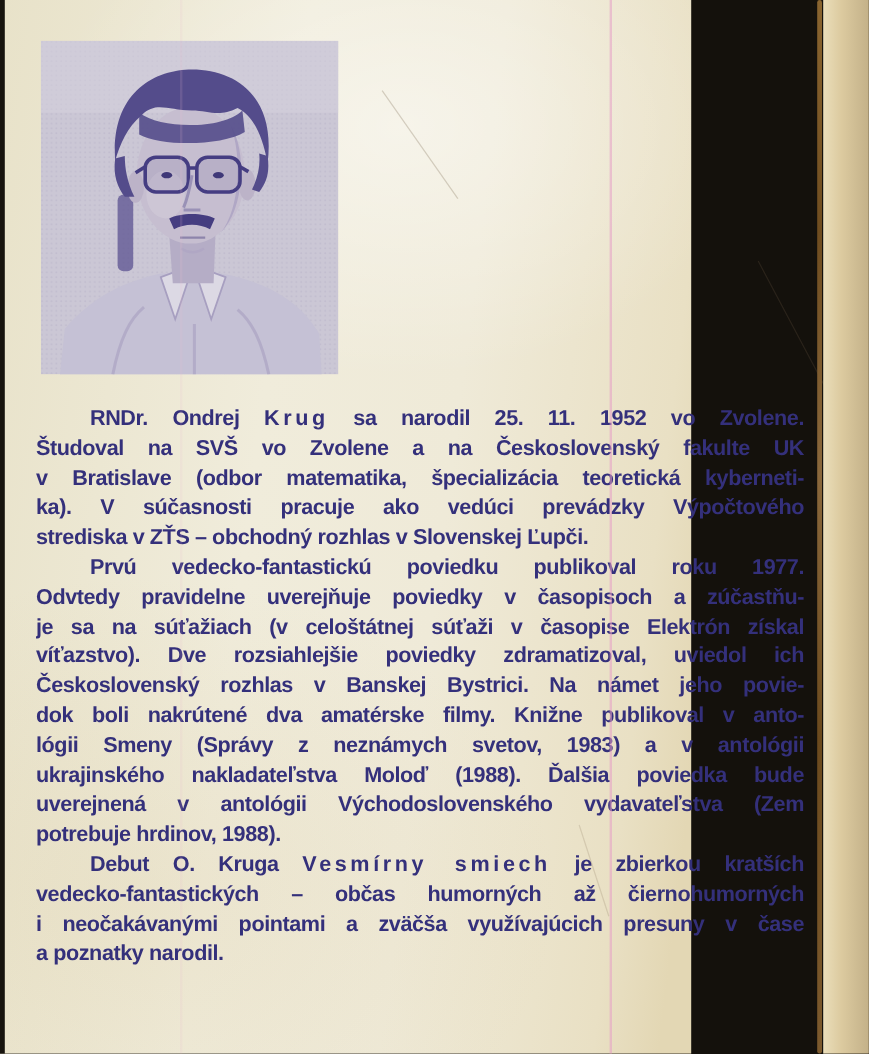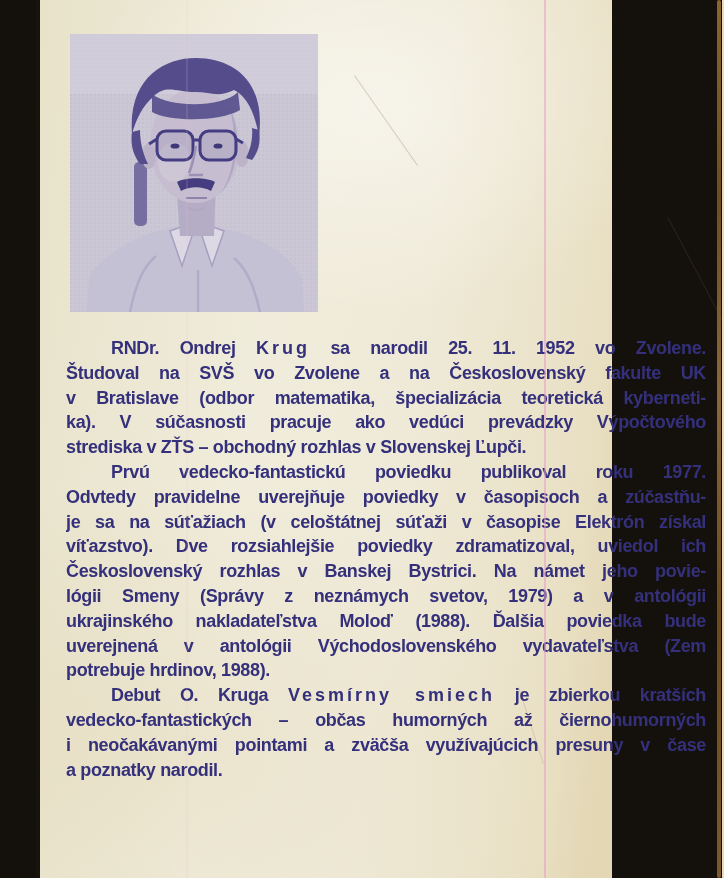--- a/index.html
+++ b/index.html
@@ -12,21 +12,20 @@
     font-family: "Liberation Sans", sans-serif;
   }
   .page {
     position: absolute;
     left: 0; top: 0;
     width: 576px; height: 878px;
     background:
       radial-gradient(ellipse 420px 300px at 58% 12%, rgba(255,255,255,0.45), rgba(255,255,255,0) 70%),
       radial-gradient(ellipse 500px 380px at 20% 85%, rgba(210,190,140,0.18), rgba(210,190,140,0) 70%),
       linear-gradient(97deg, #e8e2c9 0%, #f0ecdb 38%, #efead8 62%, #e9e0c4 88%, #e3d7b4 96%);
-    margin-left: 36px;
   }
   .scan-border {
     position: absolute; left: 0; top: 0;
     width: 4px; height: 878px;
     background: #17140e;
   }
   .under-page {
     position: absolute; left: 686px; top: 0;
     width: 38px; height: 878px;
     background: linear-gradient(90deg, #eadeba 0%, #dcca9f 40%, #cdbb92 75%, #c4b189 100%);
@@ -149,21 +148,22 @@
       <div class="line ind"><span>RNDr. Ondrej </span><span class="sp">Krug</span><span> sa narodil 25. 11. 1952 vo Zvolene.</span></div>
       <div class="line"><span>Študoval na SVŠ vo Zvolene a na Československý fakulte UK</span></div>
       <div class="line"><span>v Bratislave (odbor matematika, špecializácia teoretická kyberneti-</span></div>
       <div class="line"><span>ka). V súčasnosti pracuje ako vedúci prevádzky Výpočtového</span></div>
       <div class="line last"><span>strediska v ZŤS – obchodný rozhlas v Slovenskej Ľupči.</span></div>
       <div class="line ind"><span>Prvú vedecko-fantastickú poviedku publikoval roku 1977.</span></div>
       <div class="line"><span>Odvtedy pravidelne uverejňuje poviedky v časopisoch a zúčastňu-</span></div>
       <div class="line"><span>je sa na súťažiach (v celoštátnej súťaži v časopise Elektrón získal</span></div>
       <div class="line"><span>víťazstvo). Dve rozsiahlejšie poviedky zdramatizoval, uviedol ich</span></div>
       <div class="line"><span>Československý rozhlas v Banskej Bystrici. Na námet jeho povie-</span></div>
-      <div class="line"><span>lógii Smeny (Správy z neznámych svetov, 1979) a v antológii</span></div>
+      <div class="line"><span>dok boli nakrútené dva amatérske filmy. Knižne publikoval v anto-</span></div>
+      <div class="line"><span>lógii Smeny (Správy z neznámych svetov, 1983) a v antológii</span></div>
       <div class="line"><span>ukrajinského nakladateľstva Moloď (1988). Ďalšia poviedka bude</span></div>
       <div class="line"><span>uverejnená v antológii Východoslovenského vydavateľstva (Zem</span></div>
       <div class="line last"><span>potrebuje hrdinov, 1988).</span></div>
       <div class="line ind"><span>Debut O. Kruga </span><span class="sp">Vesmírny smiech</span><span> je zbierkou kratších</span></div>
       <div class="line"><span>vedecko-fantastických – občas humorných až čiernohumorných</span></div>
       <div class="line"><span>i neočakávanými pointami a zväčša využívajúcich presuny v čase</span></div>
       <div class="line last"><span>a poznatky narodil.</span></div>
     </div>
 
   <div class="crease crease-a"></div>

